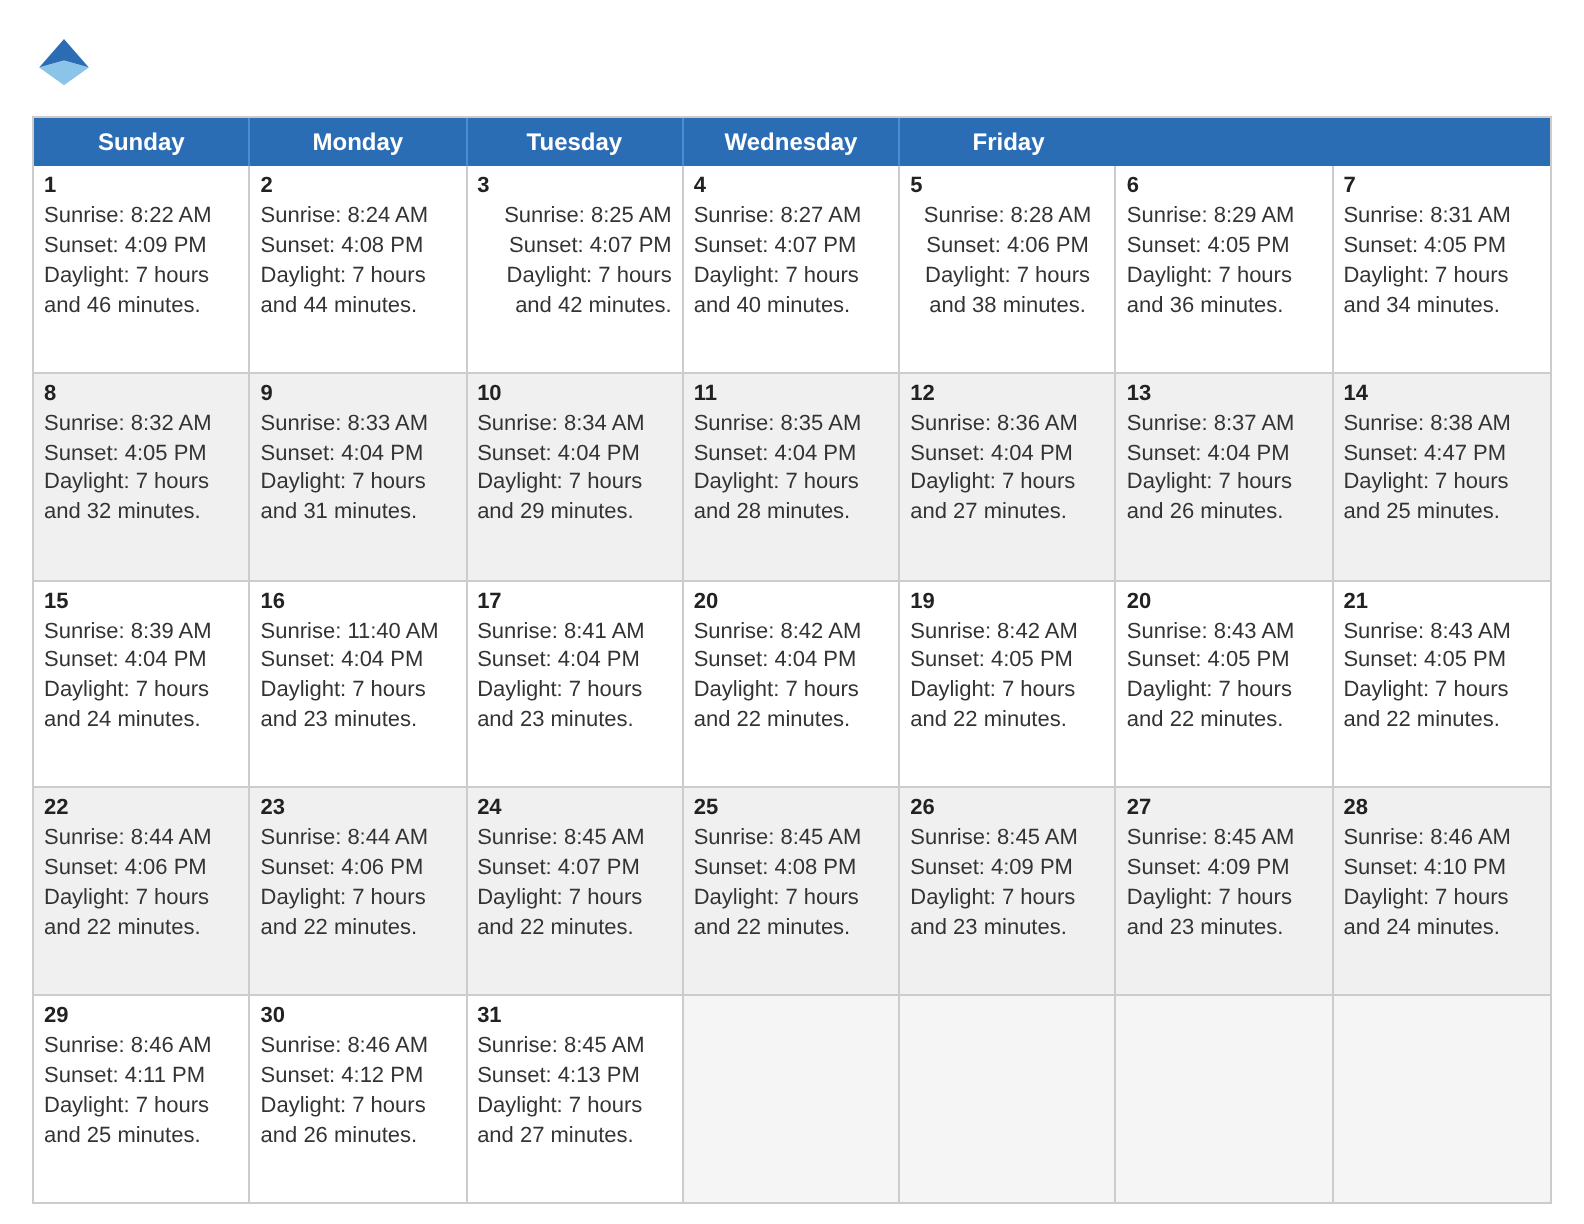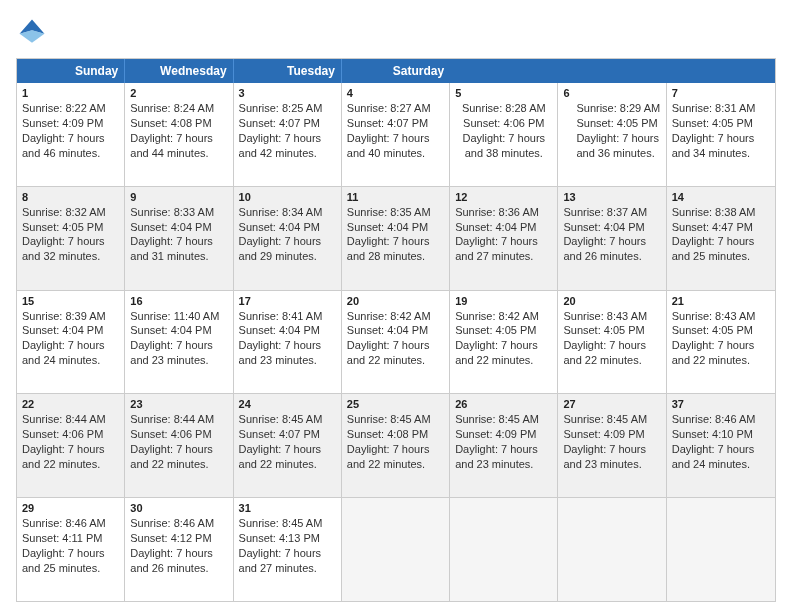--- a/index.html
+++ b/index.html
@@ -70,21 +70,21 @@
     .cal-header {
       display: grid;
       grid-template-columns: repeat(7, 1fr);
       background: #2a6db5;
     }
     .cal-header-cell {
       color: #fff;
       font-size: 12px;
       font-weight: bold;
       padding: 5px 6px;
-      text-align: right;
+      text-align: center;
       border-right: 1px solid #4a8dd5;
     }
     .cal-header-cell:last-child { border-right: none; }
     .cal-body {
       flex: 1;
       display: flex;
       flex-direction: column;
     }
     .cal-week {
       display: grid;
@@ -134,64 +134,65 @@
     </div>
     <div class="title-block">
       <h1></h1>
       <h2></h2>
     </div>
   </div>
 
   <div class="calendar">
     <div class="cal-header" id="cal-header">
         <div class="cal-header-cell">Sunday</div>
+        <div class="cal-header-cell">Monday</div>
+        <div class="cal-header-cell">Tuesday</div>
         <div class="cal-header-cell">Wednesday</div>
-        <div class="cal-header-cell">Tuesday</div>
-        <div class="cal-header-cell">Saturday</div>
+        <div class="cal-header-cell">Friday</div>
       </div>
     <div class="cal-body" id="cal-body">
         <div class="cal-week">
           <div class="cal-cell">
             <span class="day-num">1</span>
             <div class="cell-text" style="white-space: pre-line;">Sunrise: 8:22 AM
 Sunset: 4:09 PM
 Daylight: 7 hours
 and 46 minutes.</div>
           </div>
           <div class="cal-cell">
             <span class="day-num">2</span>
             <div class="cell-text" style="white-space: pre-line;">Sunrise: 8:24 AM
 Sunset: 4:08 PM
 Daylight: 7 hours
 and 44 minutes.</div>
           </div>
           <div class="cal-cell">
             <span class="day-num">3</span>
-            <div class="cell-text" style="white-space: pre-line;">Sunrise: 8:25 AM
+            <div class="cell-text" style="white-space: pre-line; text-align: right;">Sunrise: 8:25 AM
 Sunset: 4:07 PM
 Daylight: 7 hours
 and 42 minutes.</div>
           </div>
           <div class="cal-cell">
             <span class="day-num">4</span>
             <div class="cell-text" style="white-space: pre-line;">Sunrise: 8:27 AM
 Sunset: 4:07 PM
 Daylight: 7 hours
 and 40 minutes.</div>
           </div>
           <div class="cal-cell">
             <span class="day-num">5</span>
             <div class="cell-text" style="white-space: pre-line; text-align: center;">Sunrise: 8:28 AM
 Sunset: 4:06 PM
 Daylight: 7 hours
 and 38 minutes.</div>
           </div>
           <div class="cal-cell">
             <span class="day-num">6</span>
-            <div class="cell-text" style="white-space: pre-line; margin-left: 13px;">Sunrise: 8:29 AM
+            <div class="cell-text" style="white-space: pre-line;">Sunrise: 8:29 AM
 Sunset: 4:05 PM
 Daylight: 7 hours
 and 36 minutes.</div>
           </div>
           <div class="cal-cell">
             <span class="day-num">7</span>
             <div class="cell-text" style="white-space: pre-line;">Sunrise: 8:31 AM
 Sunset: 4:05 PM
 Daylight: 7 hours
 and 34 minutes.</div>
@@ -336,21 +337,21 @@
 and 23 minutes.</div>
           </div>
           <div class="cal-cell shaded">
             <span class="day-num">27</span>
             <div class="cell-text" style="white-space: pre-line;">Sunrise: 8:45 AM
 Sunset: 4:09 PM
 Daylight: 7 hours
 and 23 minutes.</div>
           </div>
           <div class="cal-cell shaded">
-            <span class="day-num">37</span>
+            <span class="day-num">28</span>
             <div class="cell-text" style="white-space: pre-line;">Sunrise: 8:46 AM
 Sunset: 4:10 PM
 Daylight: 7 hours
 and 24 minutes.</div>
           </div>
         </div>
         <div class="cal-week">
           <div class="cal-cell">
             <span class="day-num">29</span>
             <div class="cell-text" style="white-space: pre-line;">Sunrise: 8:46 AM

